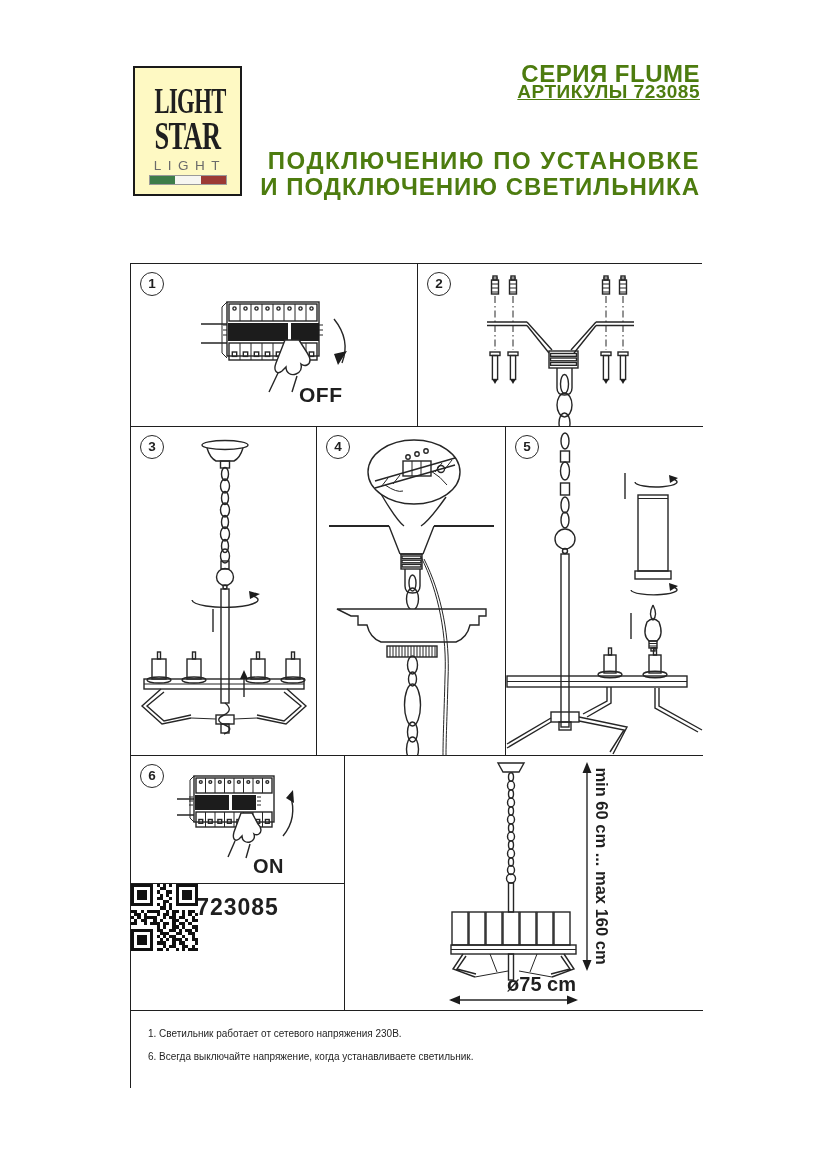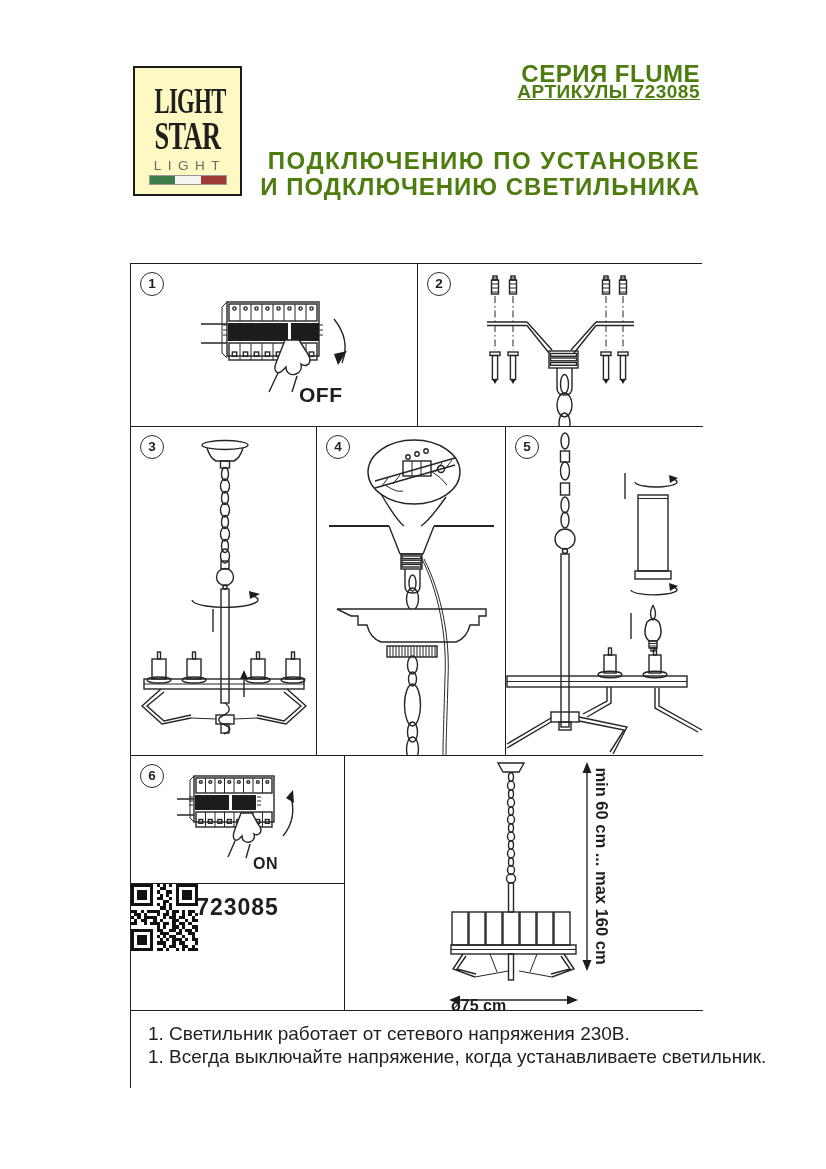--- a/index.html
+++ b/index.html
@@ -50,26 +50,26 @@
   .dwg .dashdot { stroke-dasharray:7 3 1.5 3; stroke-width:1px; }
 
   
   .article-num { position:absolute; left:0; right:0; top:10px; text-align:center;
                  font-size:23px; font-weight:bold; letter-spacing:1px; }
   .qr-svg { position:absolute; left:73px; top:44px; width:67px; height:67px; shape-rendering:crispEdges; fill:#111; }
 
   
   .dim-v { position:absolute; left:247px; top:110px; transform:translateY(-50%);
            writing-mode:vertical-rl; white-space:nowrap; font-weight:bold; font-size:16.5px; }
-  .dim-h { position:absolute; left:106px; width:125px; top:241px; text-align:left;
-           font-weight:bold; font-size:16px; }
+  .dim-h { position:absolute; left:106px; width:125px; top:217px; text-align:right;
+           font-weight:bold; font-size:20px; }
 
   
   .notes { position:absolute; left:0; top:747px; width:572px; height:78px;
-           box-sizing:border-box; padding:11px 0 0 17px; font-size:19px; line-height:23px; }
+           box-sizing:border-box; padding:11px 0 0 17px; font-size:10px; line-height:23px; }
   .notes div { white-space:nowrap; }
 </style>
 </head>
 <body>
 
 <div class="sheet">
 
   <div class="logo-box">
     <div class="logo-line logo-light">LIGHT</div>
     <div class="logo-line logo-star">STAR</div>
@@ -342,21 +342,21 @@
             <rect x="124.9" y="63.5" width="3.8" height="3.8"></rect>
             <rect x="134.4" y="63.5" width="3.8" height="3.8"></rect>
         </g>
         <path d="M46,43 h17 M46,59 h17"></path>
         <path class="fillwhite" d="M110,57 l-7,19 c-2,7 1,10 5,7 l3,-3 c0,5 4,7 8,6 c4,-1 5,-5 4,-8 c3,2 7,0 7,-4 c0,-2 -1,-4 -3,-6 l-6,-11 z"></path>
         <path d="M104,85 l-7,16 M119,88 l-4,14"></path>
         <path d="M152,80 q15,-18 7,-42"></path>
         <polygon class="fillink" points="155,42 162,34 163,47"></polygon>
       </svg>
       <div class="step-badge">6</div>
-      <span class="switch-label" style="left:122px;top:90px;font-size:16px;">ON</span>
+      <span class="switch-label" style="left:122px;top:90px;font-size:20px;">ON</span>
     </div>
 
     <div class="panel b-r b-b" style="left:0;top:620px;width:214px;height:127px;">
       <div class="article-num">723085</div>
       <svg class="qr-svg" viewBox="0 0 21 21">
           <rect x="0" y="0" width="1" height="1"></rect>
           <rect x="1" y="0" width="1" height="1"></rect>
           <rect x="2" y="0" width="1" height="1"></rect>
           <rect x="3" y="0" width="1" height="1"></rect>
           <rect x="4" y="0" width="1" height="1"></rect>
@@ -632,17 +632,17 @@
         <path d="M106,244 H231"></path>
         <polygon class="fillink" points="104,244 115,239.5 115,248.5"></polygon>
         <polygon class="fillink" points="233,244 222,239.5 222,248.5"></polygon>
       </svg>
       <span class="dim-v">min 60 cm ... max 160 cm</span>
       <span class="dim-h">ø75 cm</span>
     </div>
 
     <div class="panel notes">
       <div>1. Светильник работает от сетевого напряжения 230В.</div>
-      <div>1. Всегда выключайте напряжение, когда устанавливаете светильник.</div>
+      <div>6. Всегда выключайте напряжение, когда устанавливаете светильник.</div>
     </div>
 
   </div>
 </div>
 
 </body></html>

